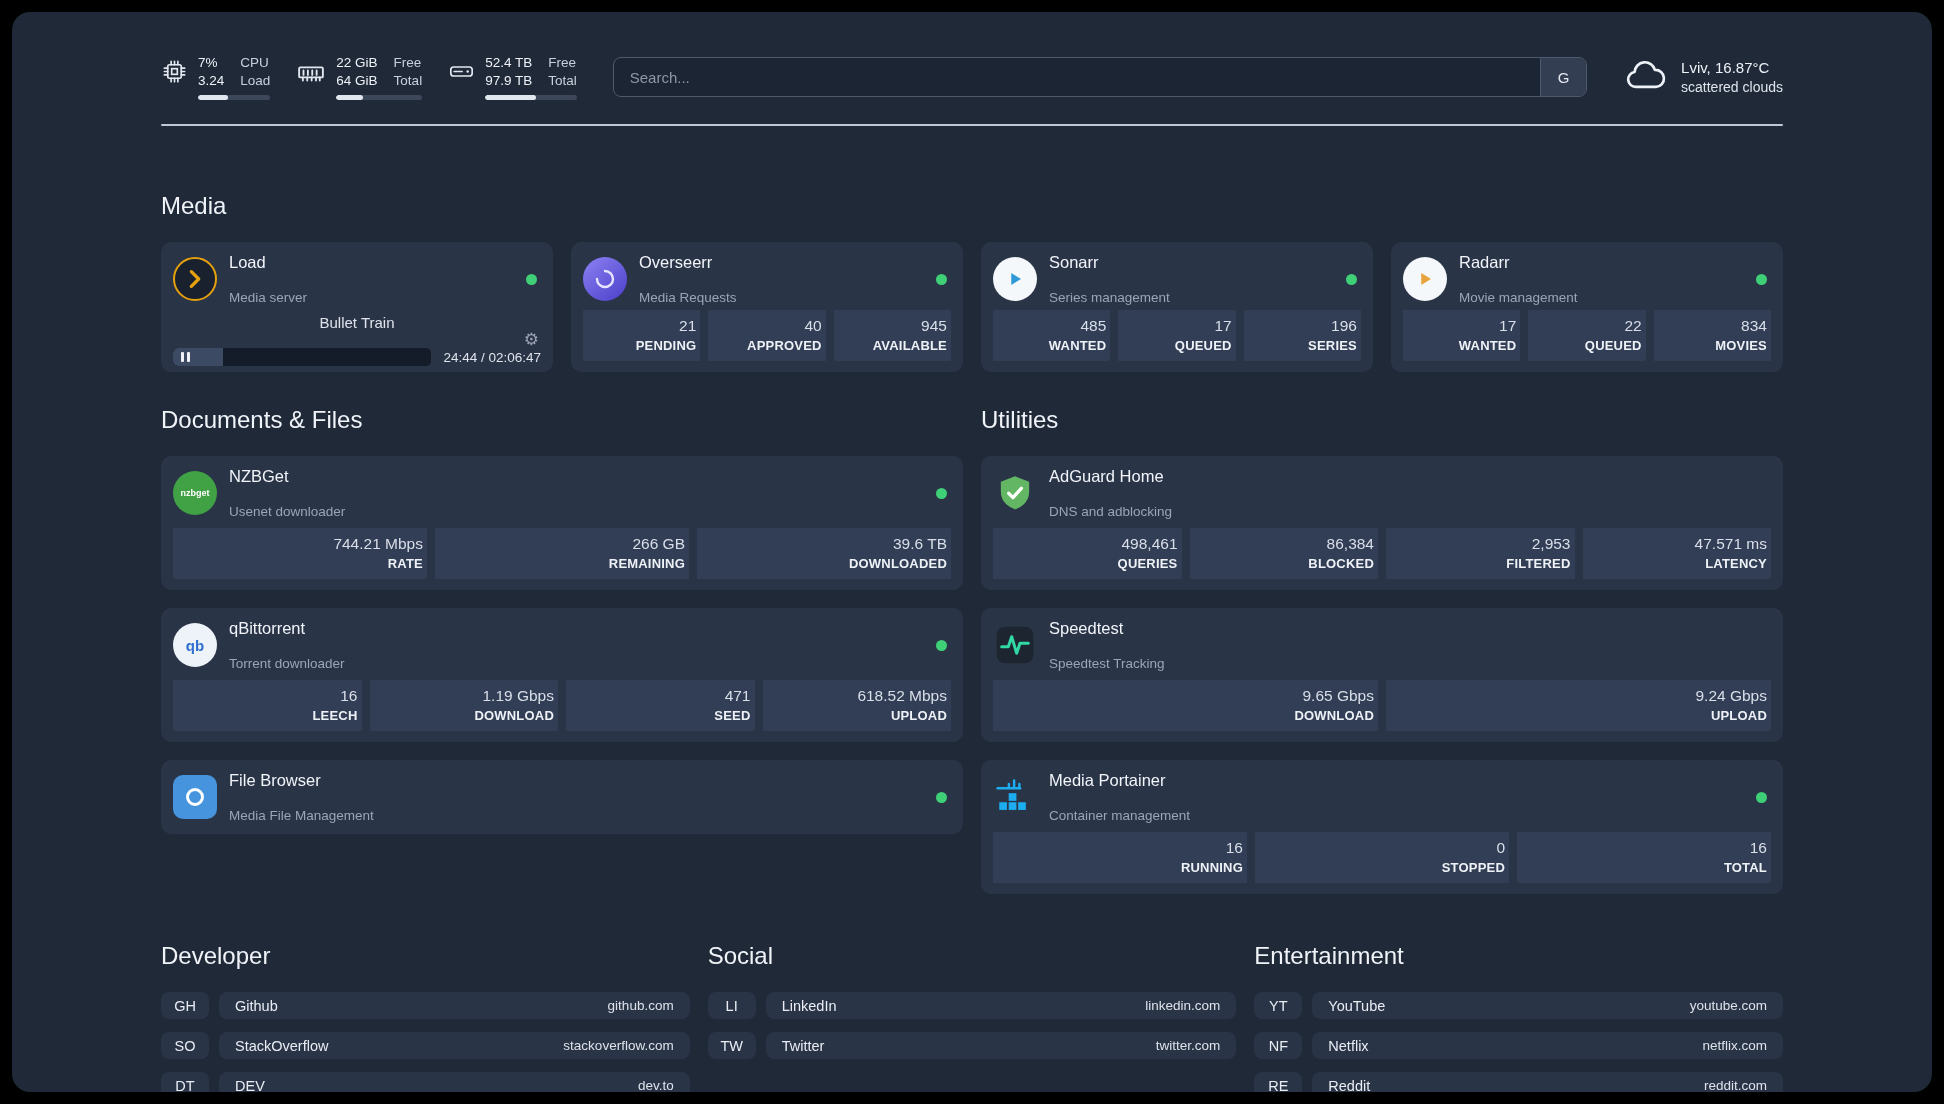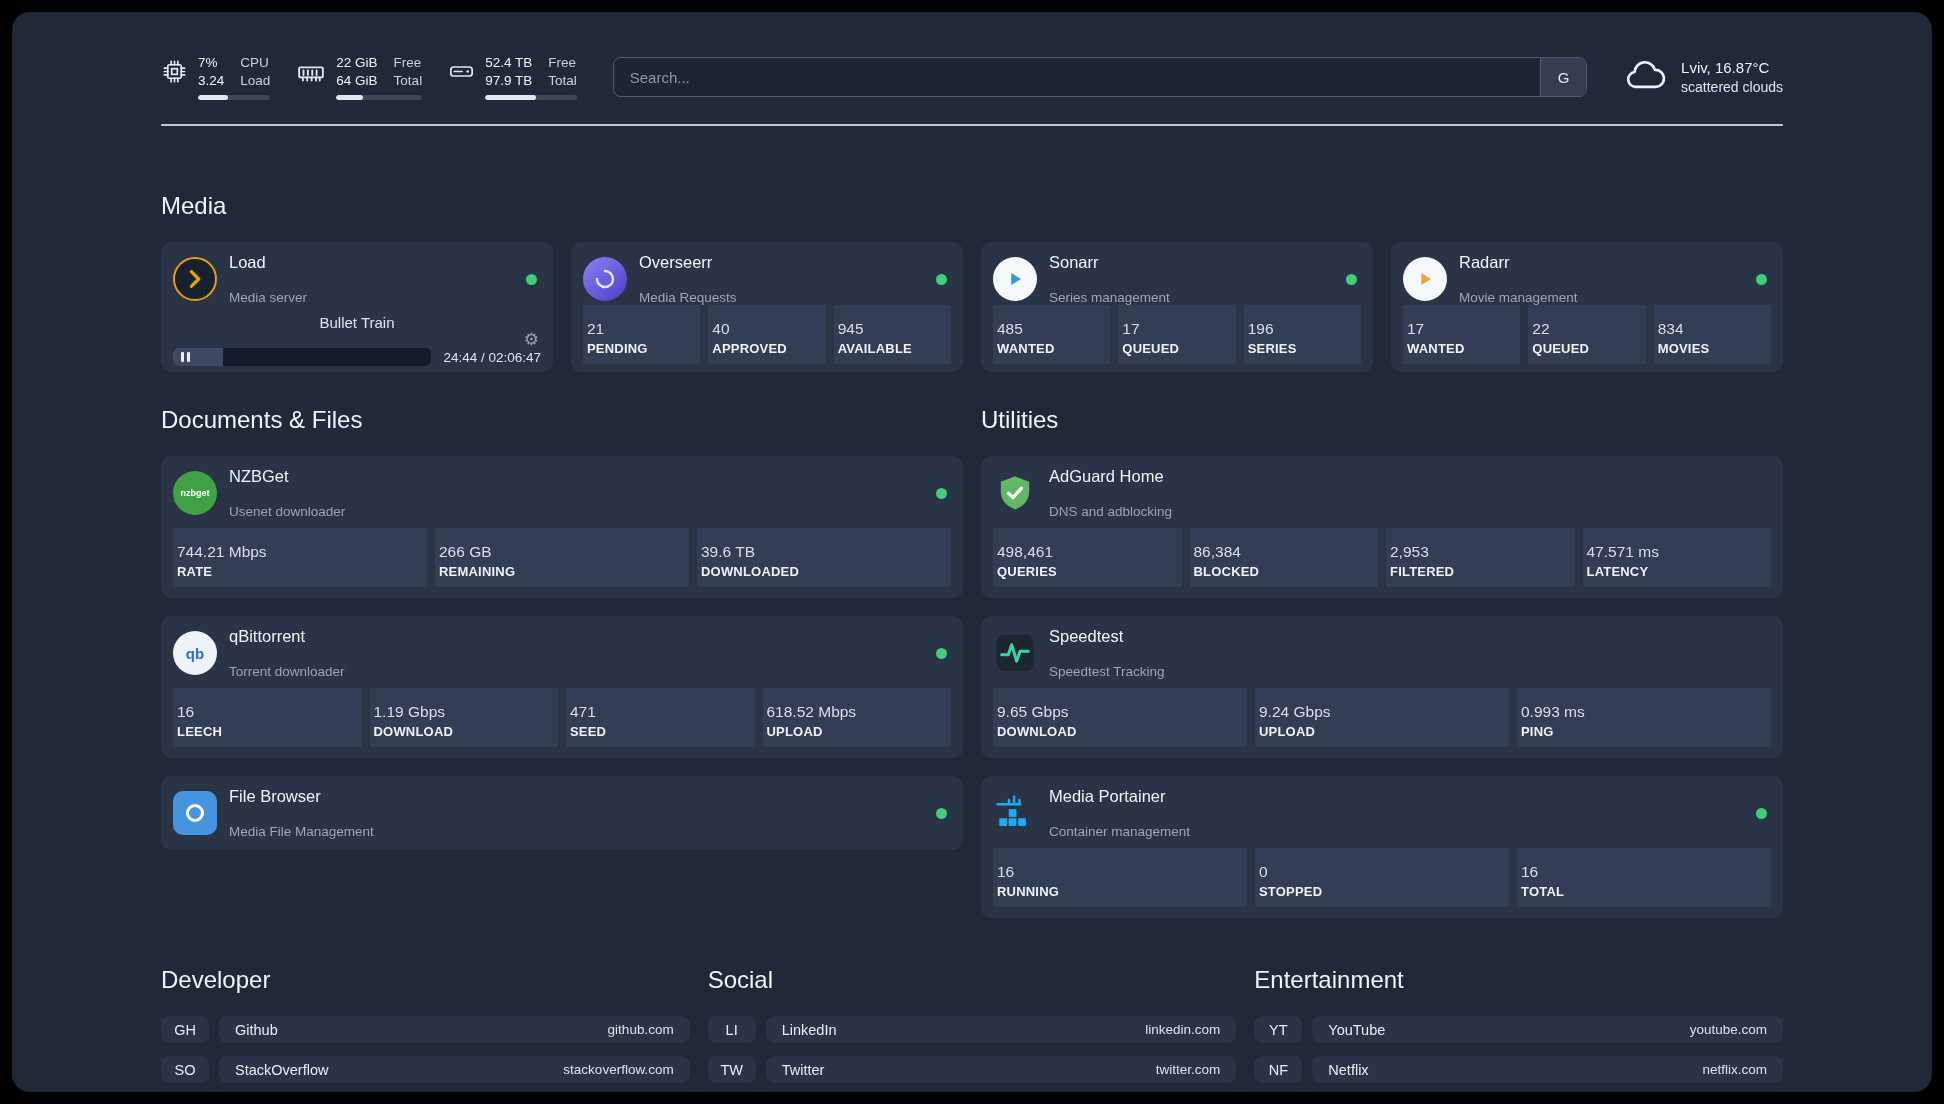--- a/index.html
+++ b/index.html
@@ -48,21 +48,21 @@
   .media-grid .stats, .media-grid .np-bar-row { margin-top:auto; }
 
   .card-head { display:flex; align-items:center; gap:12px; }
   .card-titles { min-width:0; }
   .card-name { font-size:16.5px; color:#f1f4f9; font-weight:500; white-space:nowrap; }
   .card-sub  { font-size:13.5px; color:#9aa5b6; margin-top:18px; white-space:nowrap; }
   .dot { width:11px; height:11px; border-radius:50%; background:var(--status_green,#3ecf77);
     margin-left:auto; margin-right:4px; flex:0 0 auto; }
 
   .stats { display:flex; gap:8px; margin-top:9px; }
-  .stat { flex:1; background:#323e55; border-radius:1px; text-align:left; padding:15px 4px 8px; min-width:0; }
+  .stat { flex:1; background:#323e55; border-radius:1px; text-align:right; padding:7px 4px 8px; min-width:0; }
   .stat-v { font-size:15.5px; color:#d9dfe9; white-space:nowrap; }
   .stat-l { font-size:13px; font-weight:bold; color:#eef2f7; margin-top:3px; letter-spacing:.2px; white-space:nowrap; }
 
   
   .np-row { display:flex; align-items:center; margin-top:9px;flex-direction:column; }
   .np-title { font-size:15px; color:#dfe4ec; }
   .gear { margin-left:auto; margin-right:2px; color:#97a1b2; font-size:17px; line-height:1; cursor:pointer; }
   .np-bar-row { display:flex; align-items:center; gap:12px; margin-top:8px; }
   .np-bar { flex:1; height:18px; background:#141b29; border-radius:5px; position:relative; overflow:hidden; }
   .np-fill { height:100%; background:#3d4a63; border-radius:5px 0 0 5px; }
@@ -448,24 +448,20 @@
           </div>
           <div class="stats">
             <div class="stat">
               <div class="stat-v">9.65 Gbps</div>
               <div class="stat-l">DOWNLOAD</div>
             </div>
             <div class="stat">
               <div class="stat-v">9.24 Gbps</div>
               <div class="stat-l">UPLOAD</div>
             </div>
-            <div class="stat">
-              <div class="stat-v">0.993 ms</div>
-              <div class="stat-l">PING</div>
-            </div>
           </div>
         </div>
 
         <div class="card">
           <div class="card-head">
             <span class="ai ai-flat">
               <svg width="42" height="42" viewBox="0 0 24 24">
                 <g fill="#1badf0">
                   <rect x="3" y="15" width="4.4" height="4.4"></rect>
                   <rect x="8.4" y="15" width="4.4" height="4.4"></rect>

